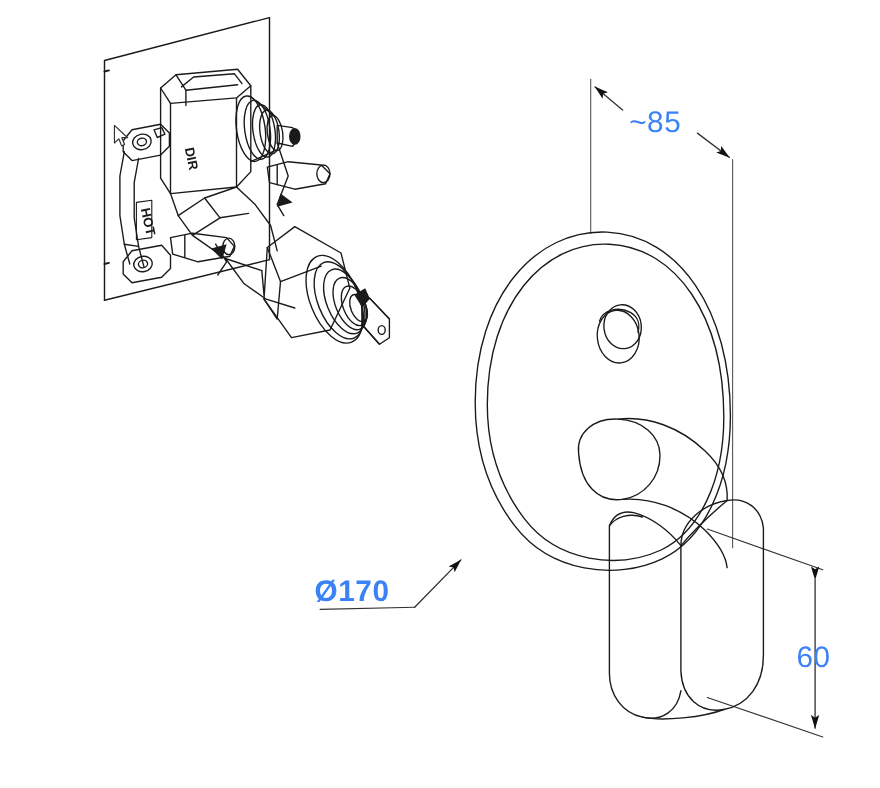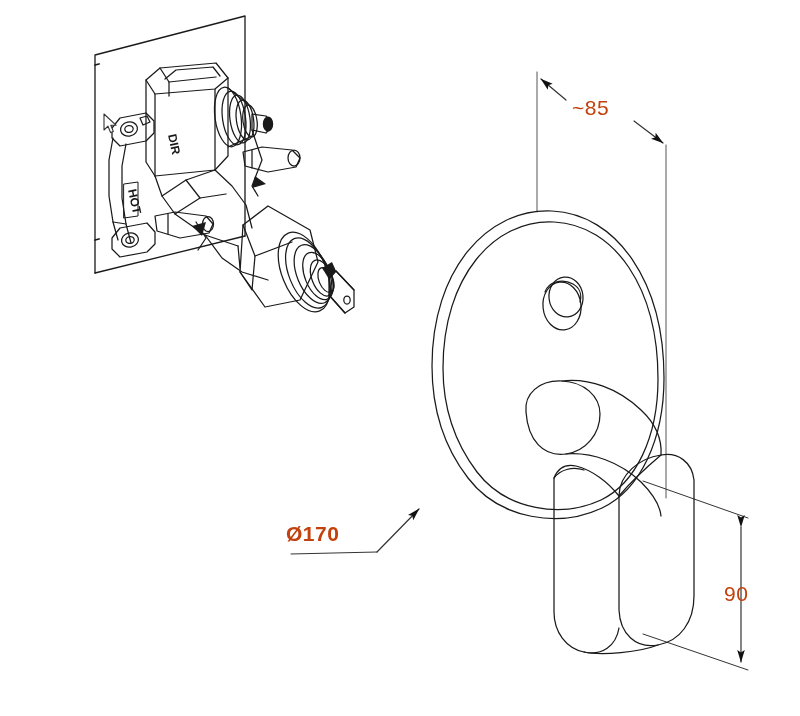--- a/index.html
+++ b/index.html
@@ -21,23 +21,23 @@
   #drawing {
     position: absolute;
     left: 0;
     top: 0;
     width: 800px;
     height: 716px;
   }
   .dim-text {
     position: absolute;
     font-family: "Liberation Sans", sans-serif;
-    font-size: 21px;
+    font-size: 27px;
     font-weight: 400;
-    color: #c2410c;
+    color: #3b82f6;
     letter-spacing: 0.5px;
     white-space: nowrap;
     user-select: none;
   }
   #label-85 { left: 572px; top: 96px; }
   #label-90 { left: 724px; top: 582px; }
   #label-dia { left: 286px; top: 522px; font-weight: bold; }
   #cursor {
     position: absolute;
     left: 103px;
@@ -231,21 +231,21 @@
 
         <path d="M619,496 C634,478 648,466 661,455"></path>
         <path d="M584,652 C602,656 640,652 658,645"></path>
       </g>
 
     </g>
   </svg>
 
   <div id="label-85" class="dim-text">~85</div>
 
-  <div id="label-90" class="dim-text">90</div>
+  <div id="label-90" class="dim-text">60</div>
 
   <div id="label-dia" class="dim-text">Ø170</div>
 
   <svg style="position:absolute;left:0;top:0;width:800px;height:716px;pointer-events:none" viewBox="0 0 800 716">
     <g font-family="Liberation Sans, sans-serif" font-size="12" font-weight="bold" fill="#1a1a1a">
       <text x="168" y="135" transform="rotate(78 168 135)">DIR</text>
       <text x="128" y="190" transform="rotate(78 128 190)">HOT</text>
     </g>
   </svg>
 

